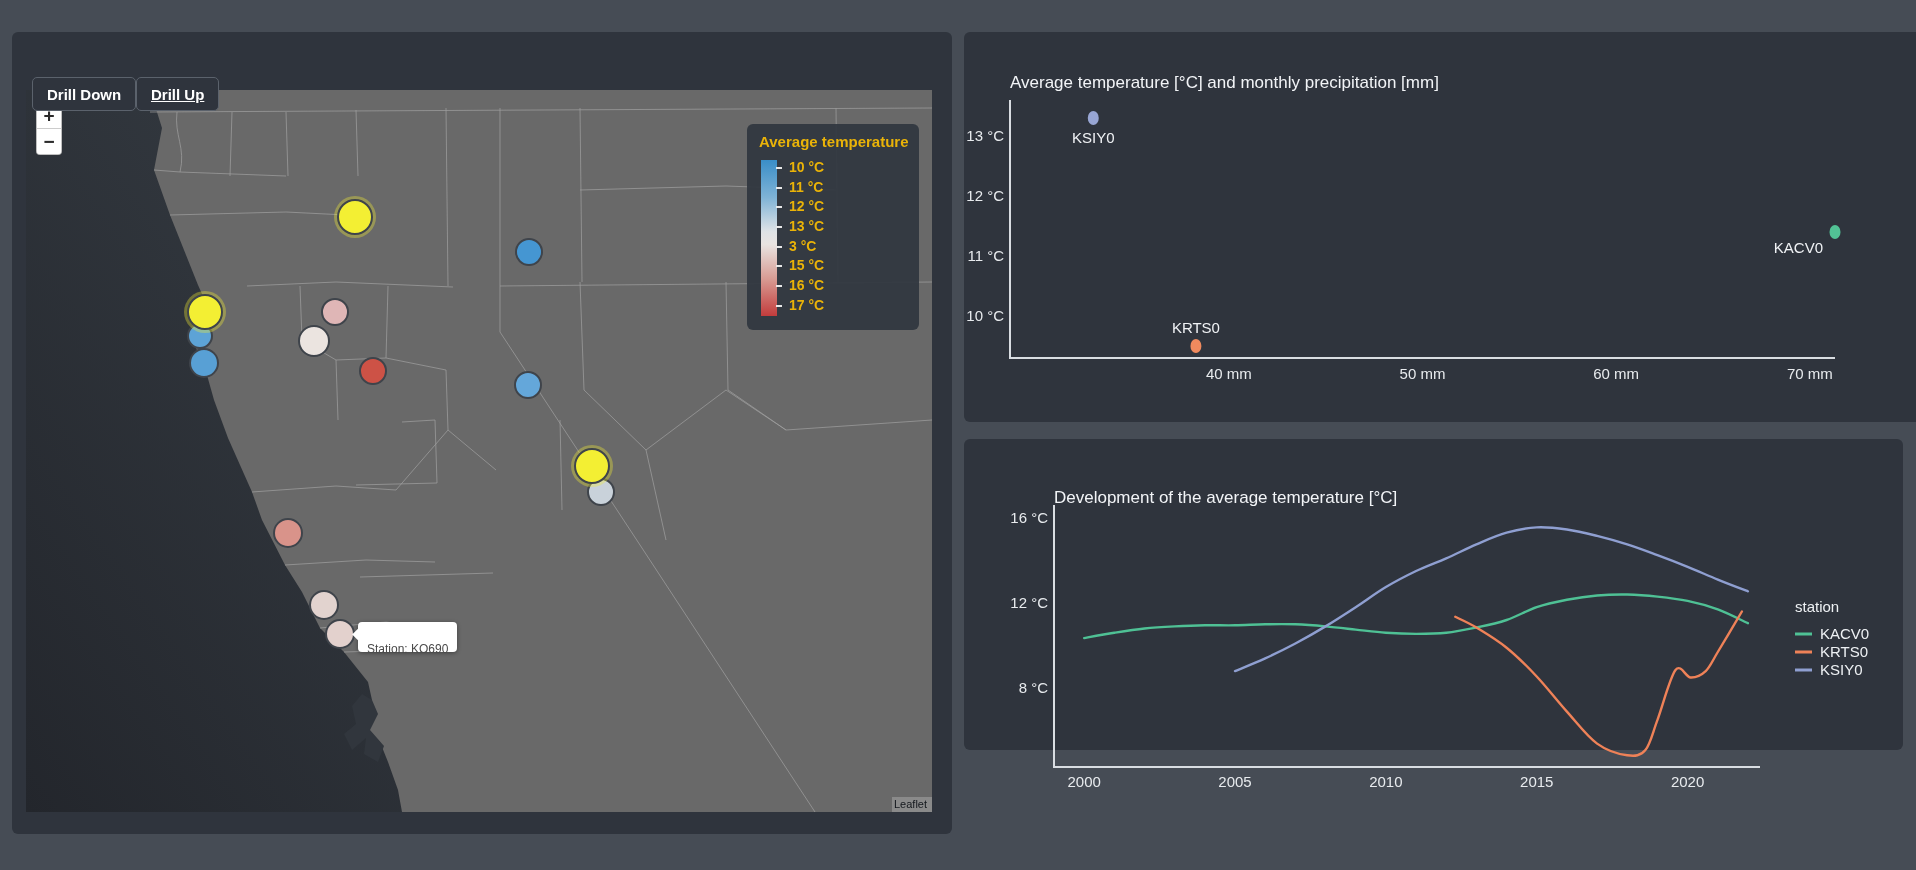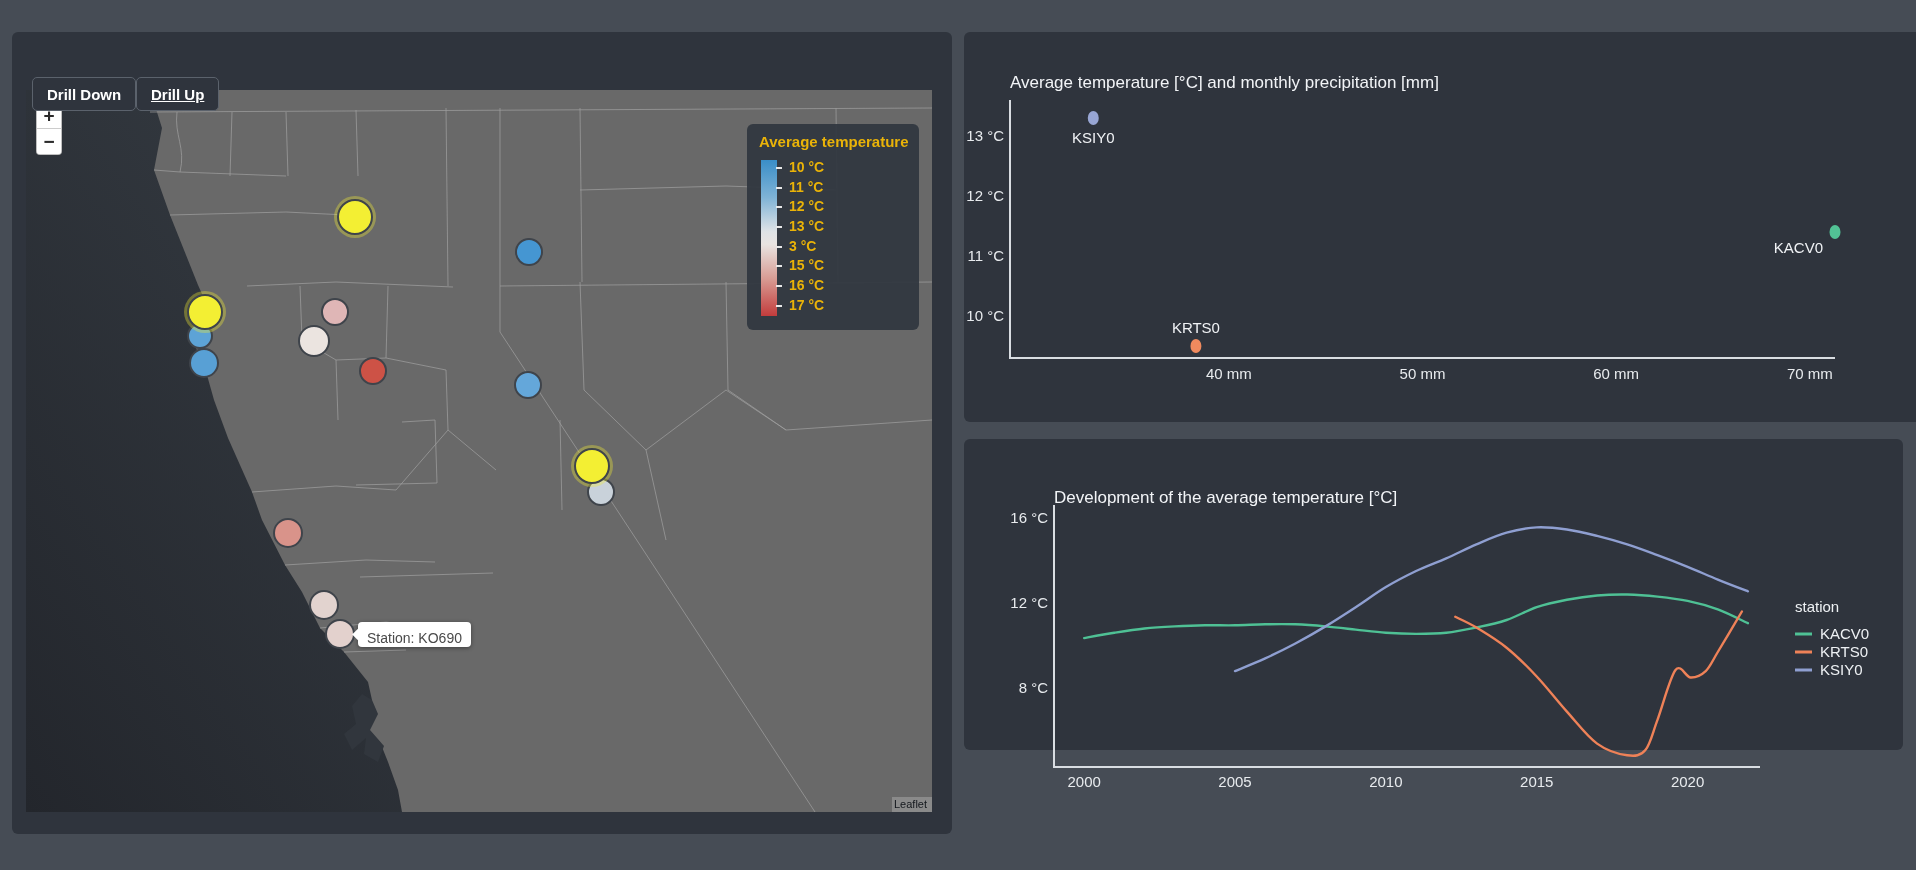--- a/index.html
+++ b/index.html
@@ -33,21 +33,21 @@
   .map-legend .lg-title { font-size:15px; font-weight:700; margin-bottom:8px; white-space:nowrap; }
   .lg-body { position:relative; height:160px; }
   .lg-bar { position:absolute; left:2px; top:2px; width:16px; height:156px; }
   .lg-labels { position:absolute; left:30px; top:0; list-style:none; }
   .lg-labels li { position:relative; height:19.7px; line-height:19.7px; font-size:14px; font-weight:700;
     white-space:nowrap; }
   .lg-labels li::before { content:""; position:absolute; left:-13px; top:9px; width:6px; height:2px;
     background:#e8e8e8; }
 
   .map-tooltip { position:absolute; left:332px; top:532px; height:25px; background:#ffffff;
-    border-radius:4px; padding:4px 9px; font-size:14px; line-height:25px; color:#4a4a4a;
+    border-radius:4px; padding:15px 9px; font-size:12px; line-height:25px; color:#4a4a4a;
     box-shadow:0 1px 4px rgba(0,0,0,.4); z-index:15; white-space:nowrap;text-align:center; }
   .map-tooltip::before { content:""; position:absolute; left:-4px; top:8px; width:9px; height:9px;
     background:#ffffff; transform:rotate(45deg); }
 
   .attribution { position:absolute; right:0; bottom:0; background:rgba(255,255,255,.22); color:#14181d;
     font-size:11px; padding:1px 5px 2px 2px; z-index:20; }
 
   .chart-svg { position:absolute; left:0; top:0; }
   text { font-family:"Liberation Sans",sans-serif; }
 </style>

